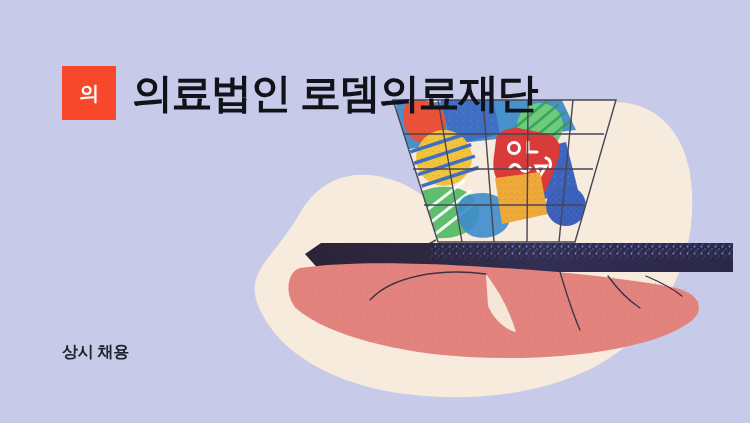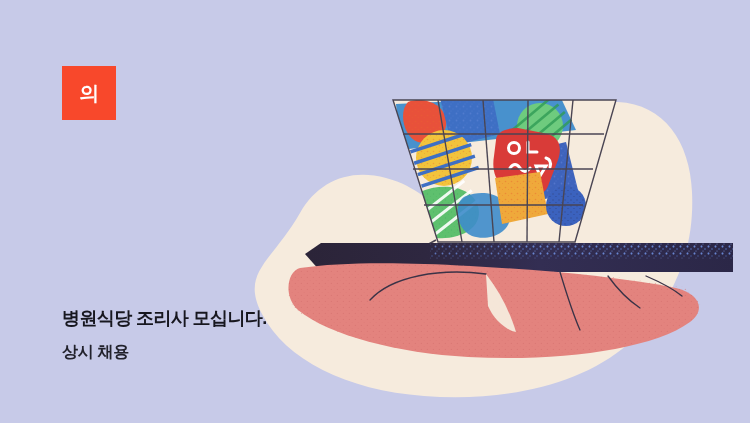--- a/index.html
+++ b/index.html
@@ -298,20 +298,20 @@
 
     <path d="M248,300 C250,346 290,392 352,412 L248,412 Z" fill="#c7cae8" opacity="0"></path>
   </svg>
 
   <div class="text-layer">
 
     <div id="title-row">
       <div id="logo-badge">
         <span id="logo-badge-text">의</span>
       </div>
+      <div id="org-title">의료법인 로뎀의료재단</div>
     </div>
 
-    <div id="headline">병원식당 조리사 모십니다.</div>
 
     <div id="subheadline">상시 채용</div>
 
   </div>
 </div>
 
 </body></html>

